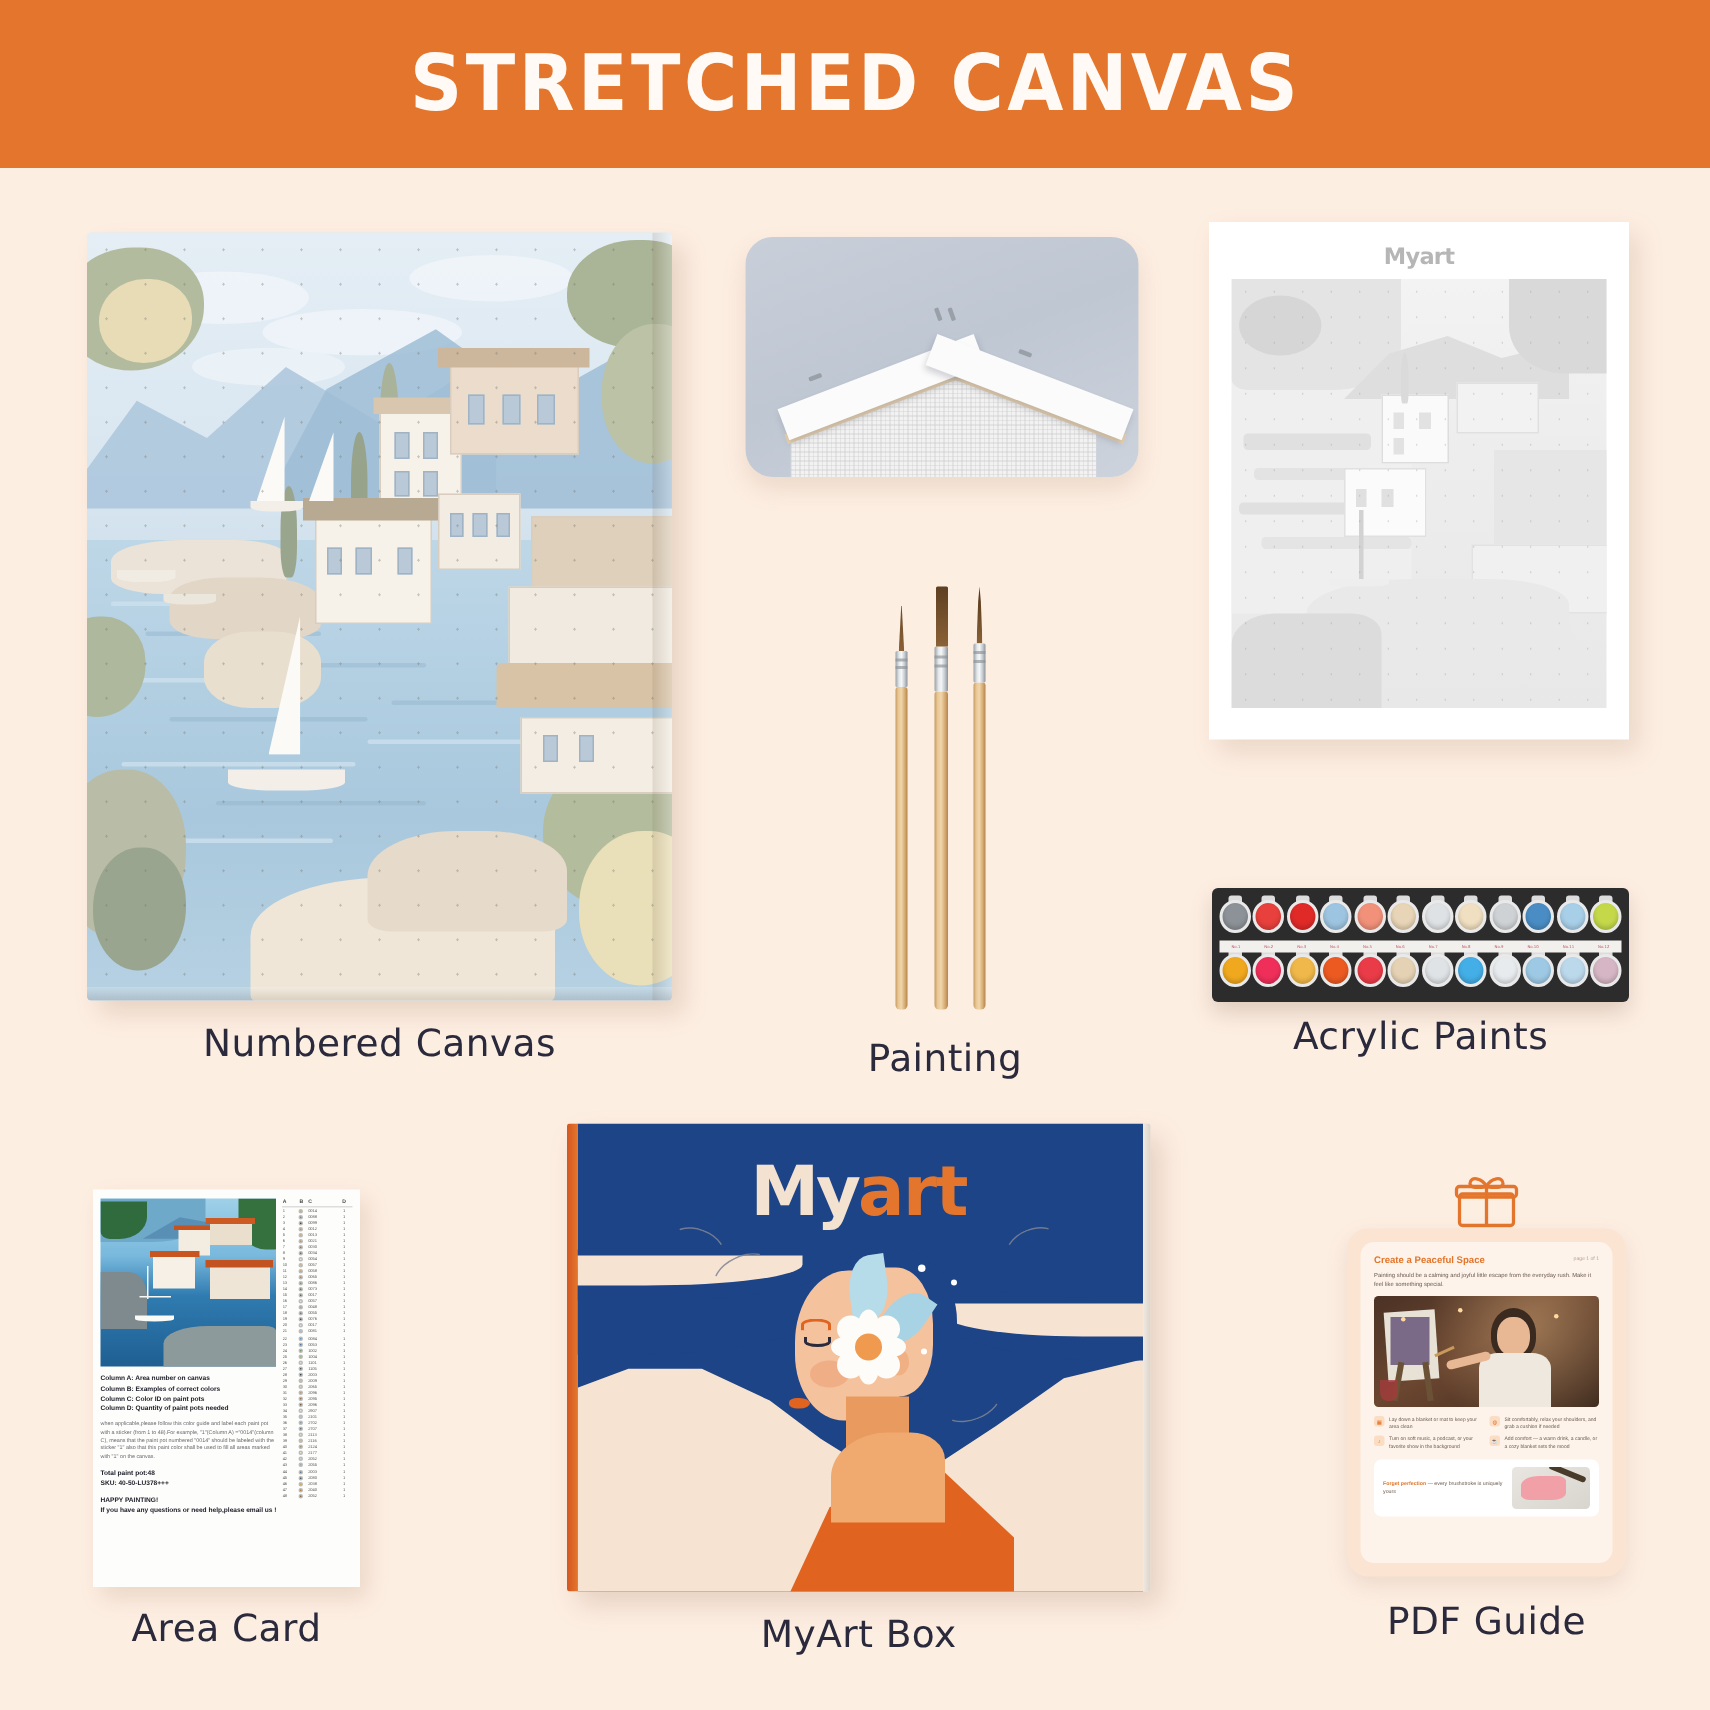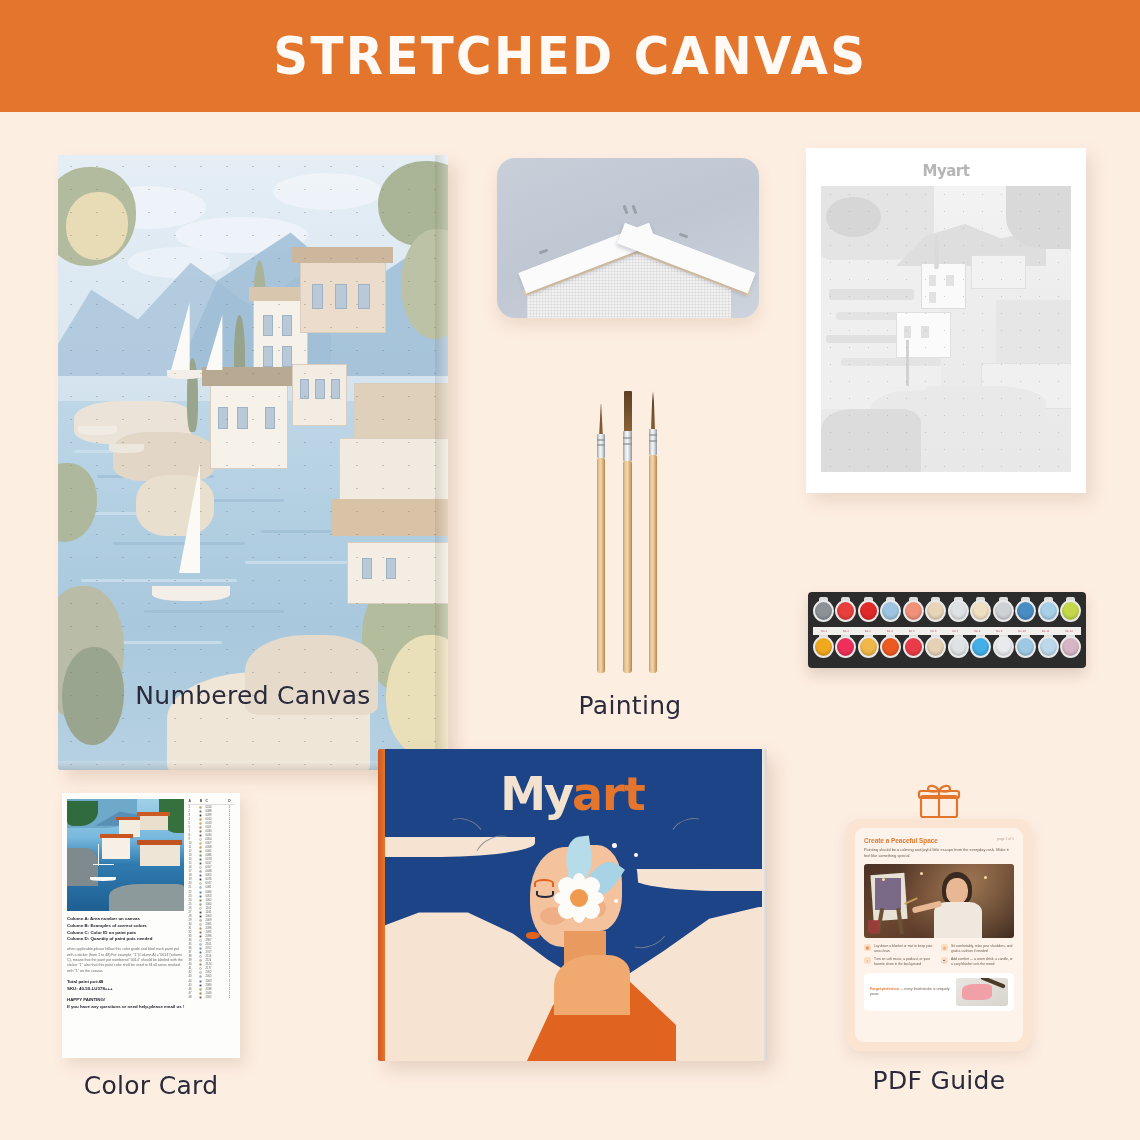--- a/index.html
+++ b/index.html
@@ -24,21 +24,21 @@
 
   
   .cell { position: absolute; }
   .label {
     position: absolute; width: 100%; text-align: center;
     color: #2a2a3c; font-size: 25px; font-weight: 400;
     font-family: "DejaVu Sans", sans-serif; letter-spacing: .3px;
   }
 
   
-  #canvas-cell { left: 58px; top: 155px; width: 390px; height: 615px; }
+  #canvas-cell { left: 58px; top: 155px; width: 390px; height: 512px; }
   .canvas-wrap {
     width: 100%; height: 100%; position: relative;
     border-radius: 3px; overflow: hidden;
     box-shadow: 8px 9px 16px rgba(150,110,80,.20);
     background: #dfe9f0;
   }
   .sky { position:absolute; inset:0;
     background: linear-gradient(180deg,#e5eef5 0%,#dae7f1 28%,#cfe0ec 46%,#c2d8e8 60%,#b9d2e4 100%); }
   .mtn {
     position: absolute; background: #b9cfe0; opacity:.85;
@@ -206,21 +206,21 @@
     color:#e3762c; letter-spacing:-1px; }
   .logo-sub { font-family:"DejaVu Sans", sans-serif; font-size:16px; color:#fdfaf6;
     letter-spacing:.4px; text-align:center; margin-top:-3px;}
   .hair { position:absolute; background:#1d4486; }
   .face-skin { position:absolute; background:#f4c39e; }
   .strand { position:absolute; border:1.6px solid #7f8594; border-color:#7f8594 transparent transparent transparent;
     border-radius:50%; opacity:.85;}
   .sparkle { position:absolute; background:#fff; border-radius:50%; }
 
   
-  #pdfguide-cell { left: 846px; top: 783px; width: 186px; height: 268px; }
+  #pdfguide-cell { left: 898px; top: 783px; width: 186px; height: 268px; }
   .pg-gift { position:absolute; left:50%; top:0; transform:translateX(-50%); }
   .pg-tablet {
     position:absolute; left:0; top:36px; width:100%; height:232px;
     background:#fbe4d2; border-radius:14px; padding:9px;
     box-shadow: 0 6px 14px rgba(150,110,80,.15);
   }
   .pg-page {
     width:100%; height:100%; background:#fdf3ea; border-radius:9px;
     padding:9px 9px 7px; position:relative;
   }
@@ -528,20 +528,21 @@
         <span class="lbl-no">No.5</span>
         <span class="lbl-no">No.6</span>
         <span class="lbl-no">No.7</span>
         <span class="lbl-no">No.8</span>
         <span class="lbl-no">No.9</span>
         <span class="lbl-no">No.10</span>
         <span class="lbl-no">No.11</span>
         <span class="lbl-no">No.12</span>
       </div>
   </div>
+  <div class="label" style="top:84px;">Acrylic Paints</div>
 </div>
 
 <div class="cell" id="colorcard-cell">
   <div class="cc-paper">
     <div class="cc-left">
       <div class="cc-thumb">
         <div style="position:absolute;left:0;top:0;width:60%;height:26%;background:#6fa9c9;border-radius:0 0 50% 0;"></div>
         <div style="position:absolute;left:24%;top:8%;width:70%;height:16%;background:#5a8fb5;clip-path:polygon(0 100%,30% 20%,62% 46%,100% 10%,100% 100%);"></div>
         <div style="position:absolute;left:0;top:2%;width:26%;height:22%;background:#2f6b3c;border-radius:0 0 60% 20%;"></div>
         <div style="position:absolute;left:78%;top:0;width:26%;height:30%;background:#35713f;border-radius:0 0 20% 60%;"></div>
@@ -959,21 +960,21 @@
             <div class="cc-c1">48</div>
             <div class="cc-c2">
               <div class="sw" style="background: rgb(125, 90, 46);"></div>
             </div>
             <div class="cc-c3">2052</div>
             <div class="cc-c4">1</div>
           </div>
         </div>
     </div>
   </div>
-  <div class="label" style="top:278px;">Color Card</div>
+  <div class="label" style="top:278px;">Area Card</div>
 </div>
 
 <div class="cell" id="myartbox-cell">
   <div class="box-outer">
     <div class="box-blue"></div>
     <div class="box-cream"></div>
 
     <div class="hair" style="left:7px;top:96px;width:190px;height:58px;border-radius:0 0 80% 0;"></div>
     <div class="hair" style="left:7px;top:84px;width:170px;height:34px;border-radius:0 0 70% 0;"></div>
     <div style="position:absolute;left:7px;top:88px;width:150px;height:20px;background:#f6e3d1;border-radius:0 0 70% 0;"></div>
@@ -1021,20 +1022,21 @@
     <div class="sparkle" style="left:256px;top:104px;width:4px;height:4px;"></div>
     <div class="sparkle" style="left:236px;top:150px;width:4px;height:4px;"></div>
 
     <div style="position:absolute;left:0;right:0;top:18px;text-align:center;">
       <span class="logo-my">My</span><span class="logo-art">art</span>
     </div>
 
     <div class="box-spine"></div>
     <div class="box-spine-r"></div>
   </div>
+  <div class="label" style="top:326px;">MyArt Box</div>
 </div>
 
 <div class="cell" id="pdfguide-cell">
   <div class="pg-gift">
     <svg width="44" height="36" viewBox="0 0 44 36" fill="none" stroke="#e3762c" stroke-width="2.2">
       <rect x="4" y="13" width="36" height="21" rx="2"></rect>
       <rect x="2" y="8" width="40" height="7" rx="2"></rect>
       <line x1="22" y1="8" x2="22" y2="34"></line>
       <path d="M22 8c-3-6-11-7-11-2 0 3 5 3 11 2z"></path>
       <path d="M22 8c3-6 11-7 11-2 0 3-5 3-11 2z"></path>

